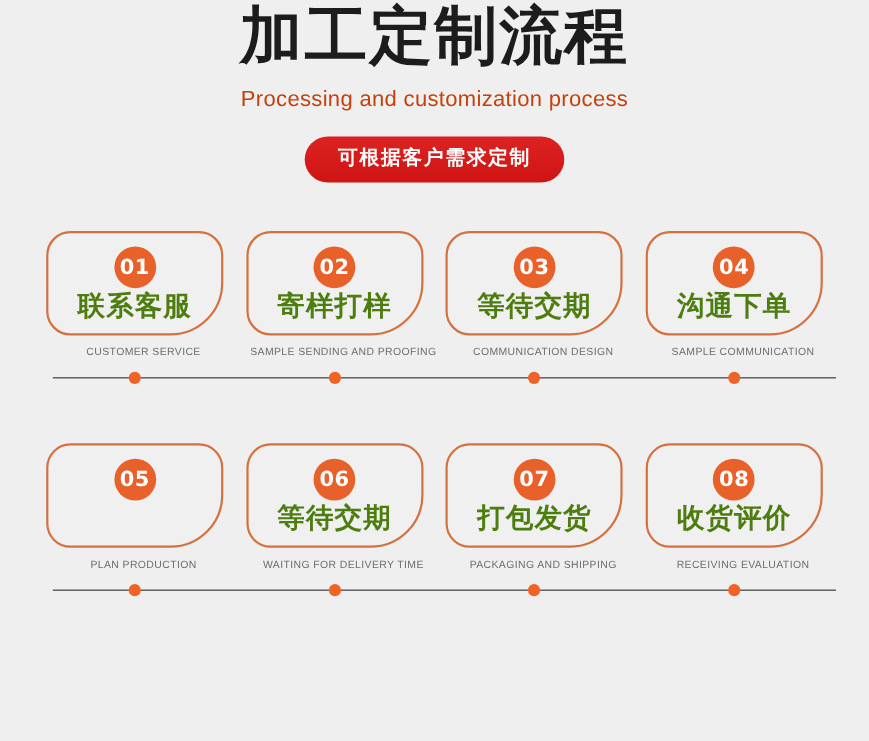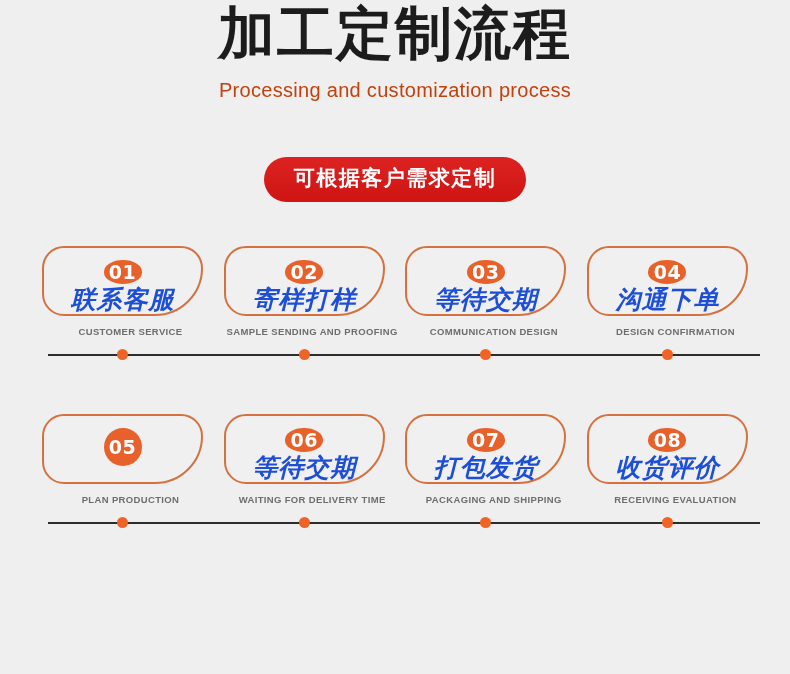--- a/index.html
+++ b/index.html
@@ -51,28 +51,27 @@
     margin-top: 22px;
     display: flex;
     justify-content: center;
   }
 
   .badge {
     display: inline-block;
     background: #d91c1c;
     background: linear-gradient(180deg, #dd2222 0%, #cf1414 100%);
     color: #ffffff;
-    font-size: 21px;
+    font-size: 18px;
     font-weight: 700;
     letter-spacing: 1.5px;
     padding: 9px 30px 11px 30px;
     border-radius: 24px;
     line-height: 1.2;
     font-family: "DejaVu Sans", "Liberation Sans", sans-serif;
-    margin-top: 33px;
   }
 
   
   .rows {
     margin-top: 44px;
   }
 
   .row {
     position: relative;
     width: 790px;
@@ -88,21 +87,21 @@
 
   .card-col {
     width: 161px;
     display: flex;
     flex-direction: column;
     align-items: center;
   }
 
   .card {
     width: 161px;
-    height: 70px;
+    height: 95px;
     border: 2px solid #d4713f;
     background: #f0f0f0;
     border-radius: 22px 22px 48px 22px;
     display: flex;
     flex-direction: column;
     align-items: center;
     justify-content: flex-start;
     padding-top: 12px;
     position: relative;
   }
@@ -119,36 +118,35 @@
     font-size: 19px;
     font-weight: 700;
     letter-spacing: 0.5px;
     font-family: "DejaVu Sans", "Liberation Sans", sans-serif;
     margin-bottom: 2px;
   }
 
   .cn-label {
     font-size: 25px;
     font-weight: 700;
-    color: #1d4ed8;
+    color: #4d7c0f;
     letter-spacing: 1px;
     line-height: 1.15;
     font-family: "DejaVu Sans", "Liberation Sans", sans-serif;
     white-space: nowrap;
-    font-style: italic;
   }
 
   .en-label {
     margin-top: 10px;
     font-size: 9.5px;
     color: #6d6d6d;
     letter-spacing: 0.35px;
     text-align: right;
     white-space: nowrap;
-    font-weight: 700;
+    font-weight: 400;
     margin-left: 16px;
   }
 
   
   .timeline {
     position: relative;
     margin-top: 11px;
     height: 14px;
   }
 
@@ -225,21 +223,21 @@
             <div class="cn-label">等待交期</div>
           </div>
           <div class="en-label">COMMUNICATION DESIGN</div>
         </div>
 
         <div class="card-col">
           <div class="card">
             <div class="num-circle">04</div>
             <div class="cn-label">沟通下单</div>
           </div>
-          <div class="en-label">DESIGN CONFIRMATION</div>
+          <div class="en-label">SAMPLE COMMUNICATION</div>
         </div>
 
       </div>
 
       <div class="timeline">
         <div class="timeline-line"></div>
         <div class="timeline-dots">
           <div class="dot-slot">
               <div class="dot"></div>
             </div>

